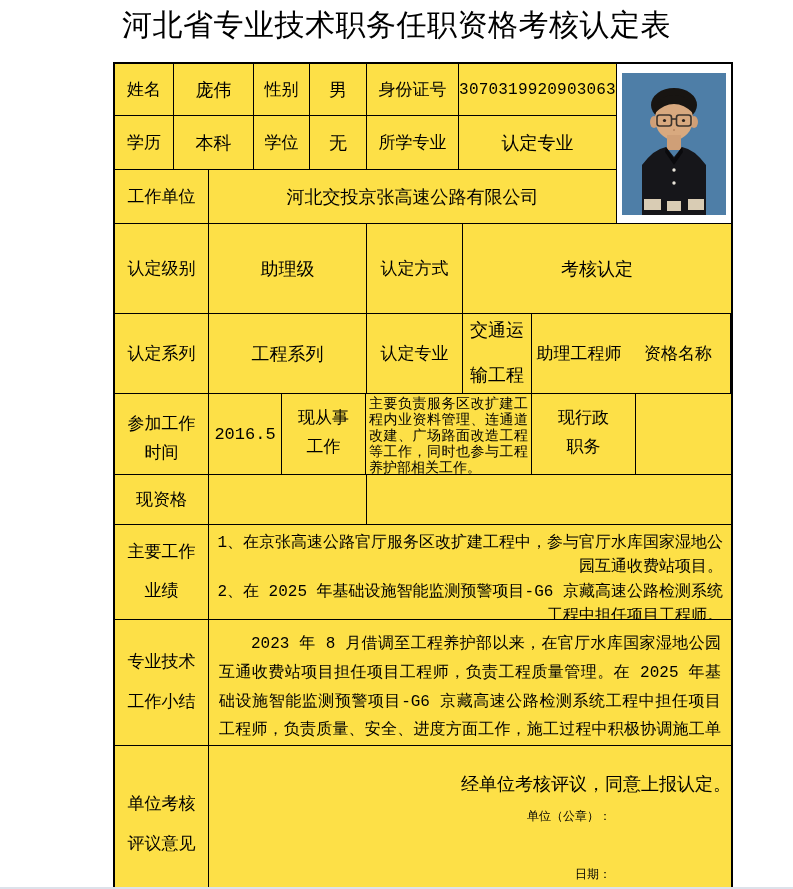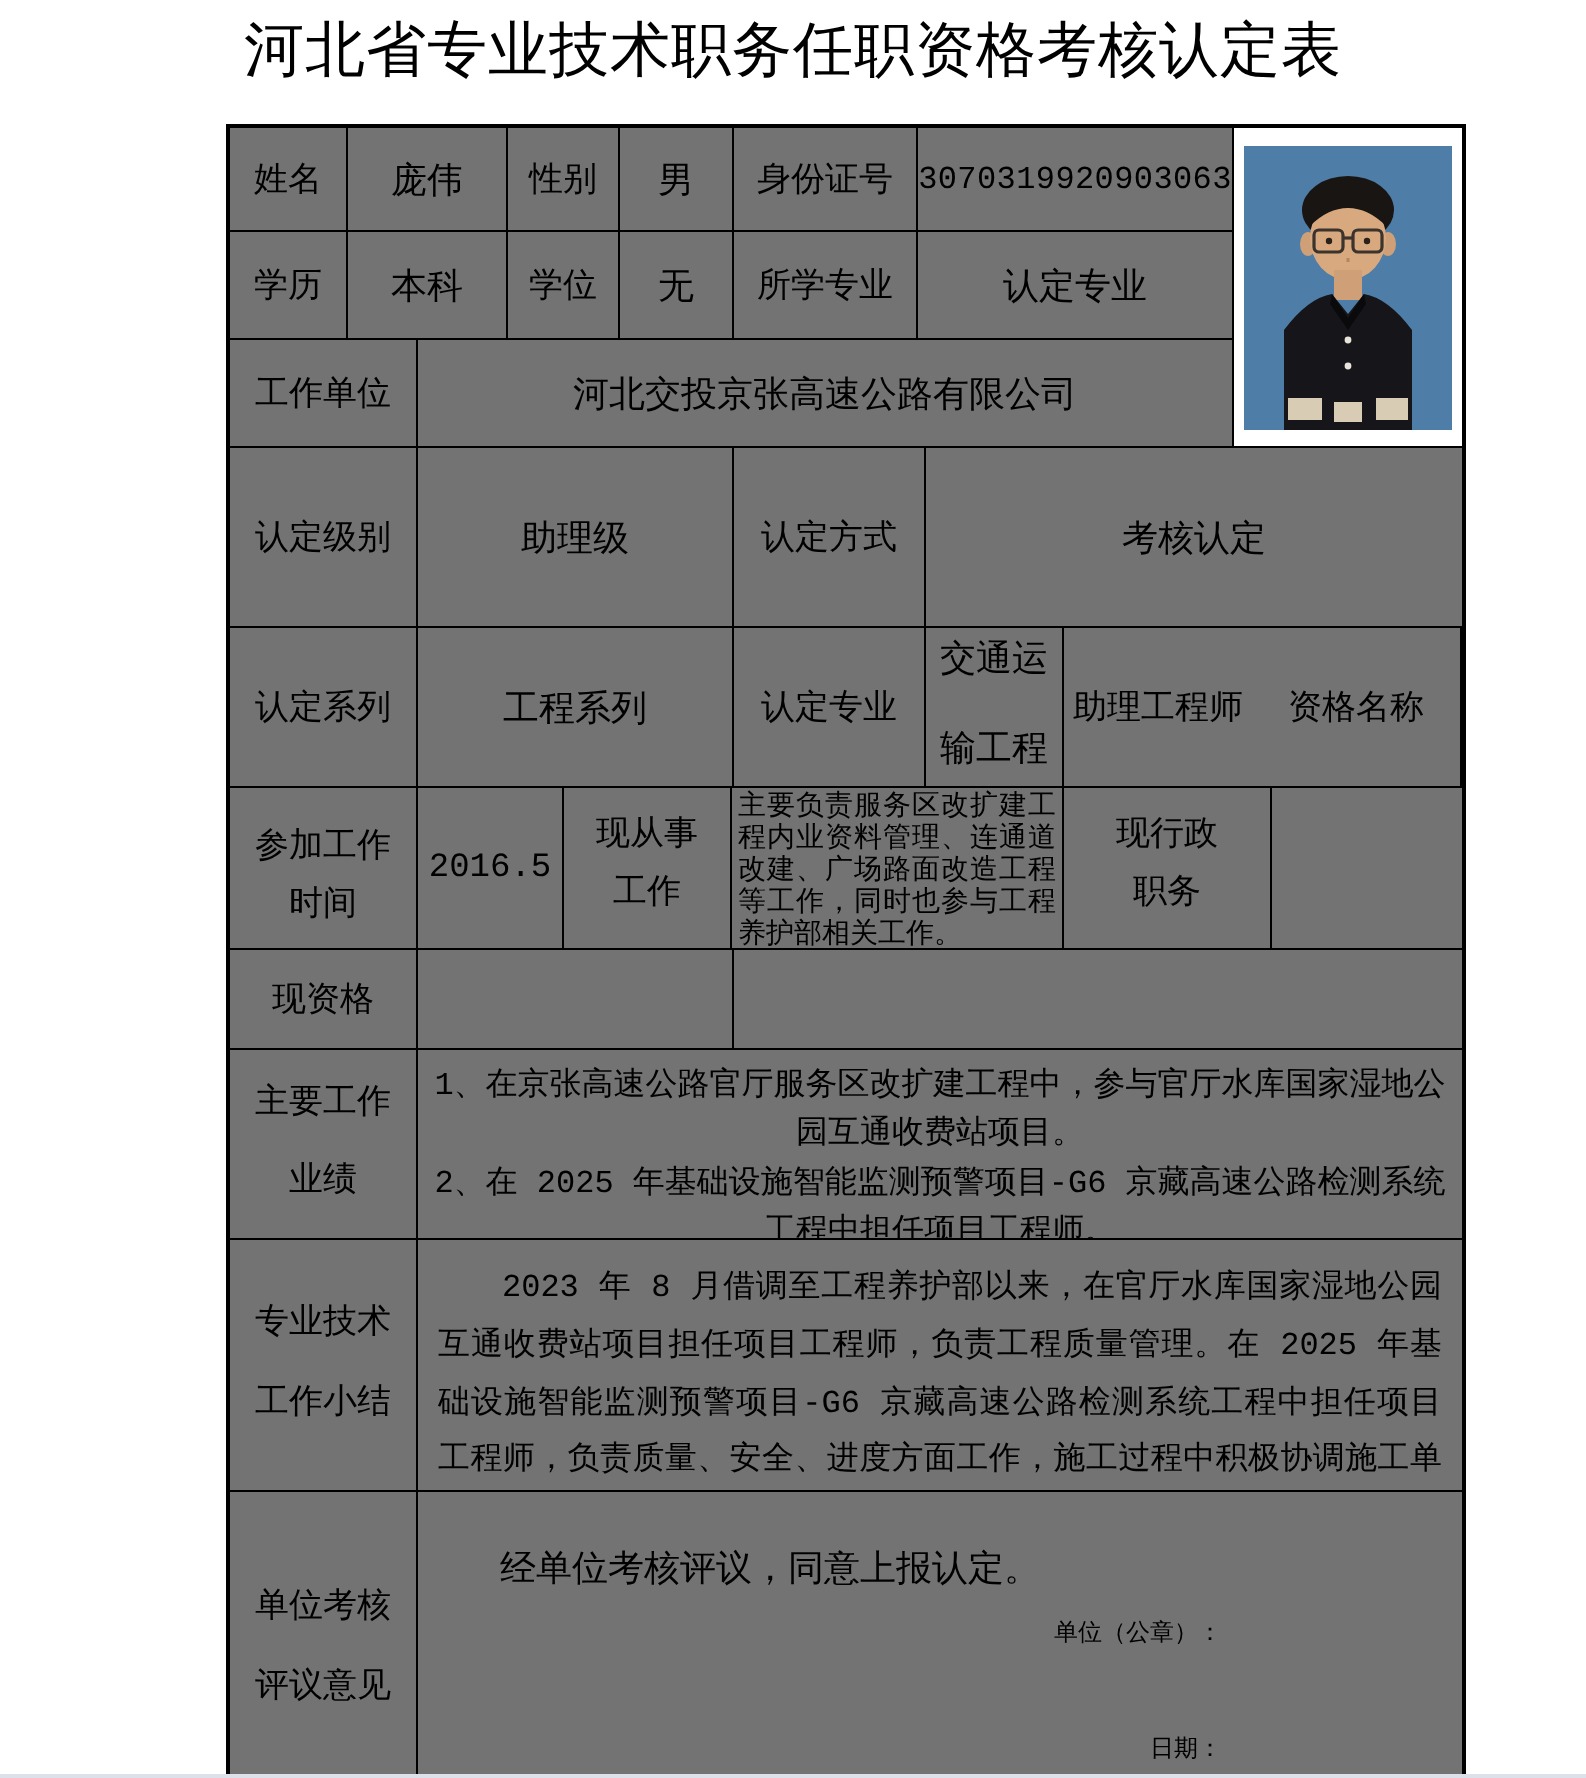--- a/index.html
+++ b/index.html
@@ -15,21 +15,21 @@
     white-space:nowrap;
   }
   .tbl {
     position:absolute; left:113px; top:62px; width:620px;
     border:2px solid #000; background:#fff;
   }
   .r { display:flex; width:100%; }
   .c {
     border-right:1px solid #000; border-bottom:1px solid #000;
     display:flex; align-items:center; justify-content:center;
-    text-align:center; font-size:17px; overflow:hidden; background:#737373;
+    text-align:center; font-size:17px; overflow:hidden; background:#fde047;
   }
   .cl { border-right:none !important; }
   .val { font-size:18px; }
   
   .w59{width:59px}.w80{width:80px}.w56{width:56px}.w57{width:57px}.w92{width:92px}
   .w94{width:94px}.w158{width:158px}.w96{width:96px}.w69{width:69px}.w105{width:105px}
   .w73{width:73px}.w84{width:84px}.w166{width:166px}.w104{width:104px}.w165{width:165px}
   .fx{flex:1}
   
   .h52{height:52px}.h54{height:54px}.h90{height:90px}.h80{height:80px}.h81{height:81px}
@@ -41,25 +41,25 @@
   }
   
   .lw4 { display:inline-block; width:70px; line-height:1.7; text-align:center;margin-top:12px; }
   .lw4b{ display:inline-block; width:72px; line-height:2.3; text-align:center; }
   .lw3 { display:inline-block; width:53px; line-height:1.7; text-align:center; }
   .vw3 { display:inline-block; width:57px; line-height:2.5; text-align:center; font-size:18px; }
   .smalltext {
     font-size:14px; line-height:1.15; padding:2px 3px;
     text-align:justify; display:block;
   }
-  .ach-cell { display:block; text-align:center; padding:6px 8px; font-size:16px; line-height:1.52; }
+  .ach-cell { display:block; text-align:right; padding:6px 8px; font-size:16px; line-height:1.52; }
   .sum-cell { display:block; text-align:left; padding:10px 10px; font-size:16px; line-height:1.8; }
   .sum-cell p { text-indent:2em; text-align:justify; }
   .rev-cell { display:block; position:relative; text-align:left; }
-  .rev-comment { padding:26px 0 0 41px; font-size:18px; }
+  .rev-comment { padding:26px 0 0 41px; font-size:18px;text-align:right; }
   .seal-block { position:absolute; right:120px; top:64px; text-align:right; font-size:12px; line-height:1.2; }
   .seal-block .date-line { margin-top:44px; }
   .id-num { font-size:16px; letter-spacing:0.2px; }
   .bottom-edge {
     position:absolute; left:0; bottom:0; width:100%; height:2px;
     background:#dde2ea; z-index:9;
   }
 </style>
 </head>
 <body>

